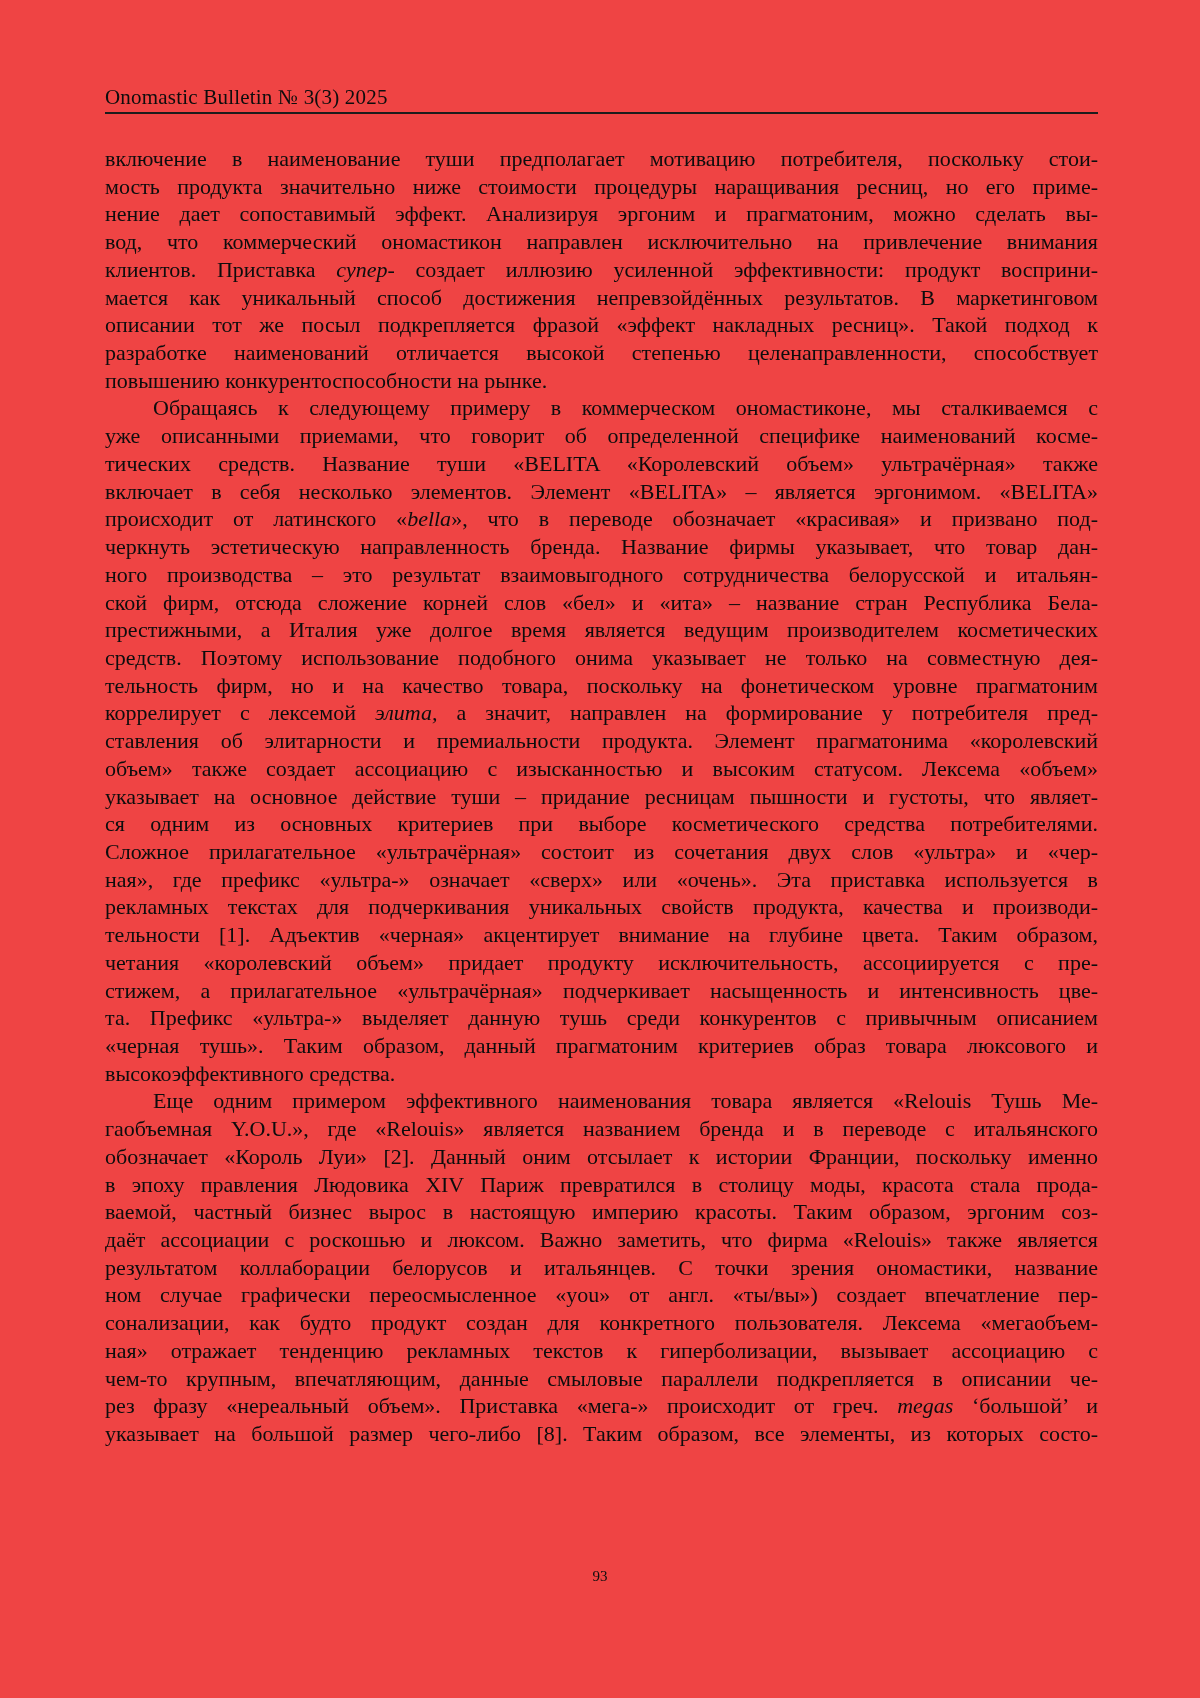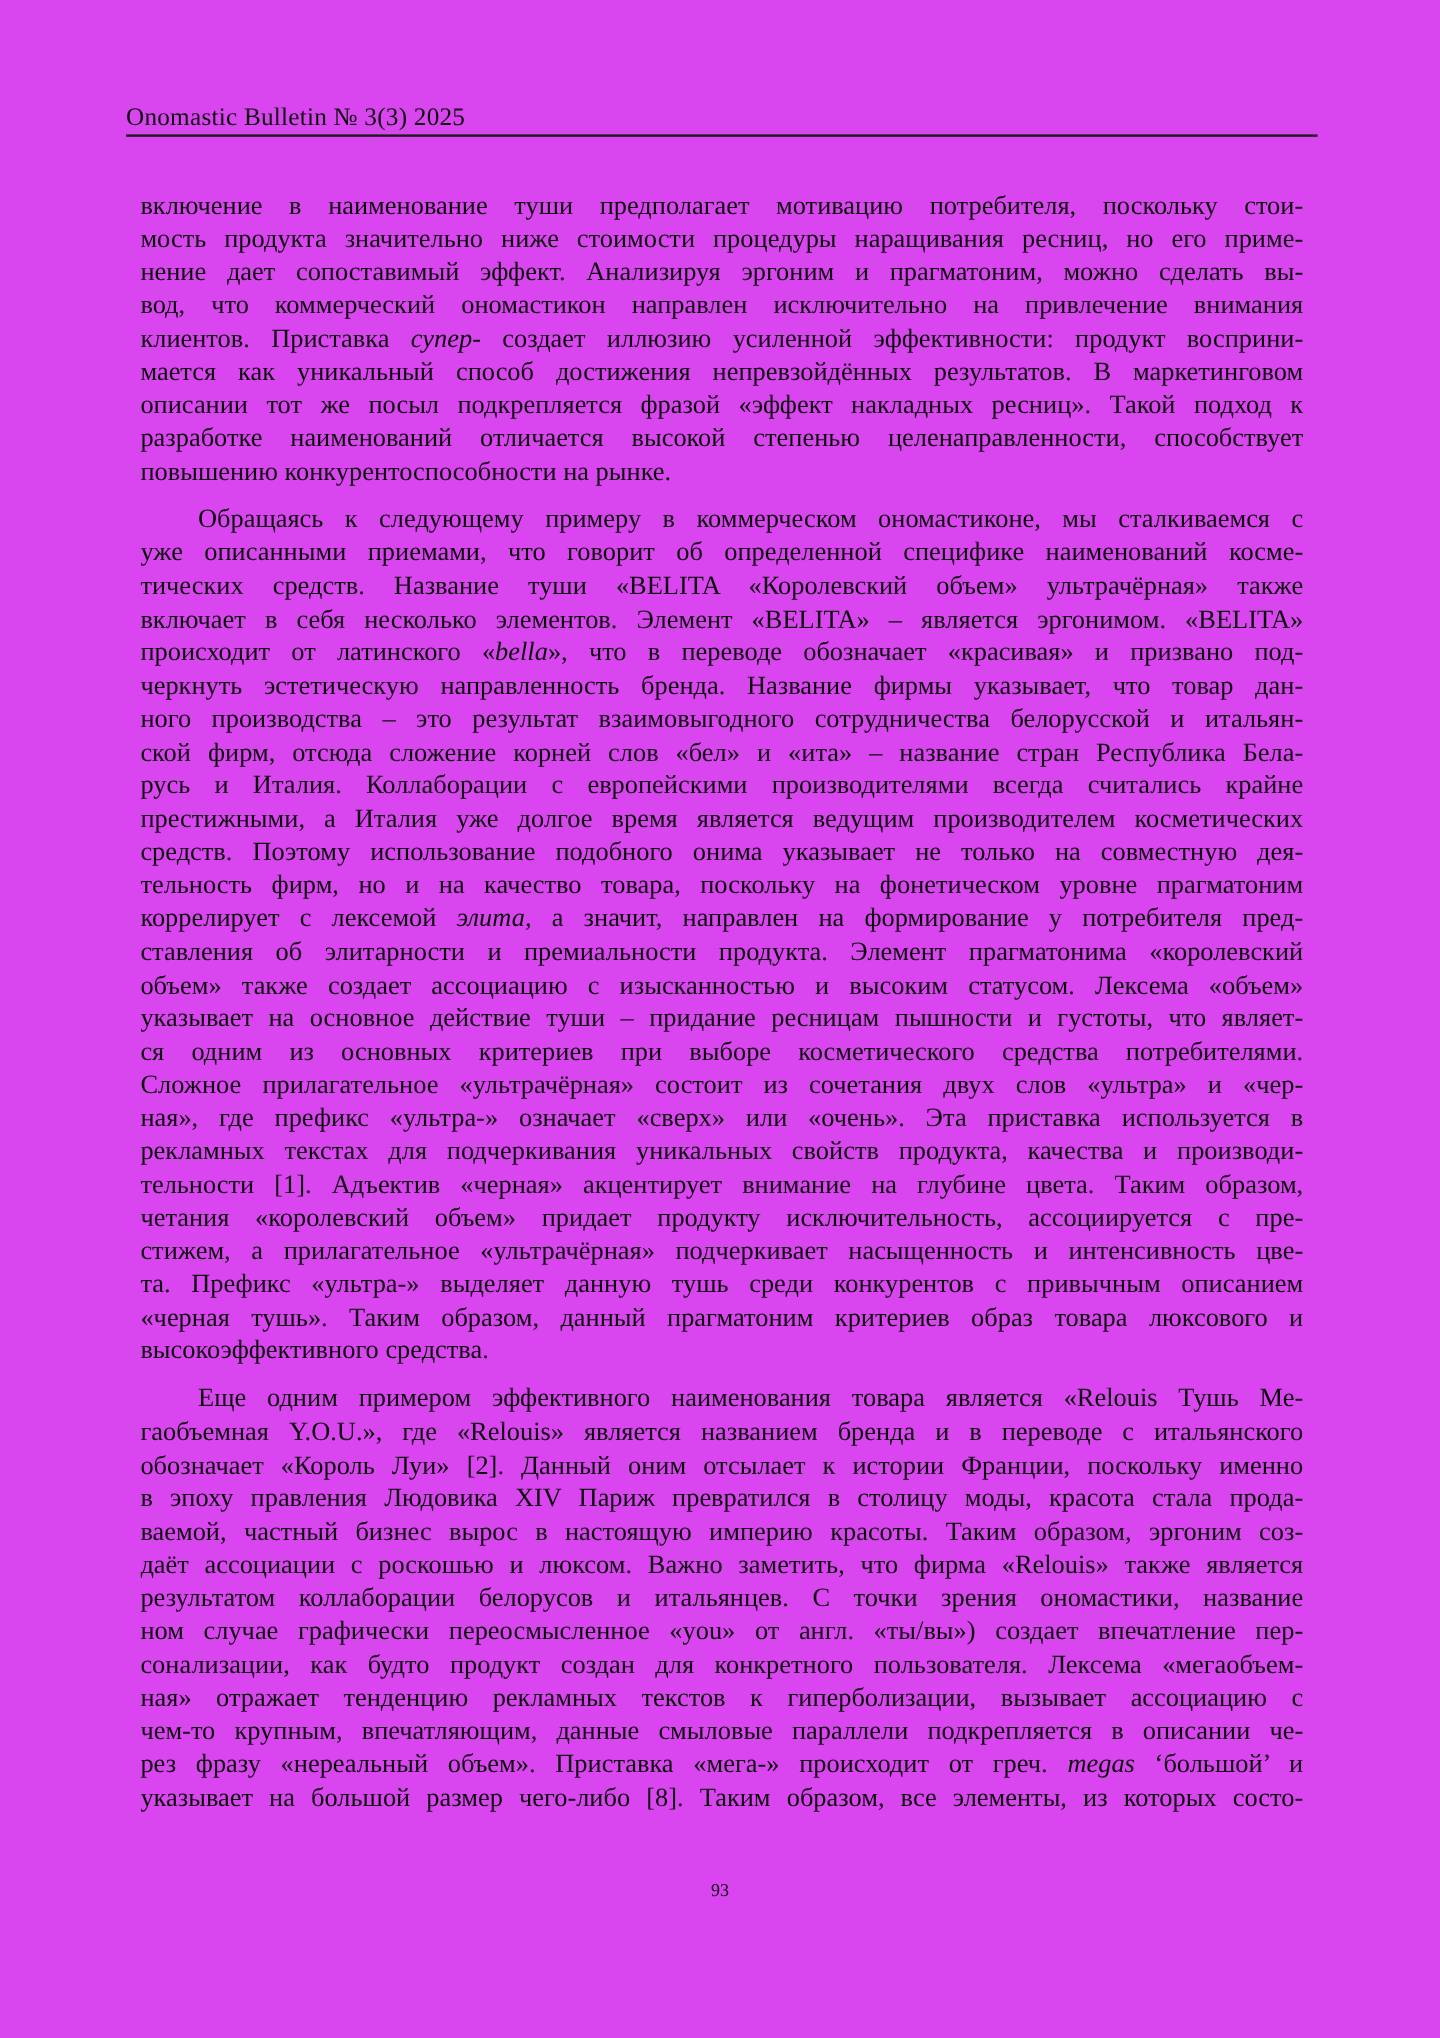--- a/index.html
+++ b/index.html
@@ -4,21 +4,21 @@
 <style>
   html, body {
     margin: 0;
     padding: 0;
     background: #ffffff;
   }
   .page {
     position: relative;
     width: 1200px;
     height: 1698px;
-    background: #d946ef;
+    background: #ef4444;
     color: #0d0d0d;
     font-family: "Liberation Serif", "DejaVu Serif", serif;
     overflow: hidden;
   }
   .header-title {
     position: absolute;
     top: 87px;
     left: 105px;
     font-size: 21px;
     line-height: 21px;
@@ -33,21 +33,21 @@
     height: 0;
     border-top: 2.5px solid #1c1c1c;
   }
   .article {
     position: absolute;
     top: 145px;
     left: 105px;
     width: 993px;
   }
   .para {
-    margin: 12px;
+    margin: 0;
     padding: 0;
   }
   .line {
     font-size: 22px;
     line-height: 27.72px;
     height: 27.72px;
     text-align: justify;
     text-align-last: justify;
     white-space: normal;
     overflow: hidden;
@@ -92,21 +92,20 @@
       </div>
       <div class="para">
         <div class="line indent"><span>Обращаясь к следующему примеру в коммерческом ономастиконе, мы сталкиваемся с</span></div>
         <div class="line"><span>уже описанными приемами, что говорит об определенной специфике наименований косме-</span></div>
         <div class="line"><span>тических средств. Название туши «BELITA «Королевский объем» ультрачёрная» также</span></div>
         <div class="line"><span>включает в себя несколько элементов. Элемент «BELITA» – является эргонимом. «BELITA»</span></div>
         <div class="line"><span>происходит от латинского «</span><span class="it">bella</span><span>», что в переводе обозначает «красивая» и призвано под-</span></div>
         <div class="line"><span>черкнуть эстетическую направленность бренда. Название фирмы указывает, что товар дан-</span></div>
         <div class="line"><span>ного производства – это результат взаимовыгодного сотрудничества белорусской и итальян-</span></div>
         <div class="line"><span>ской фирм, отсюда сложение корней слов «бел» и «ита» – название стран Республика Бела-</span></div>
-        <div class="line"><span>русь и Италия. Коллаборации с европейскими производителями всегда считались крайне</span></div>
         <div class="line"><span>престижными, а Италия уже долгое время является ведущим производителем косметических</span></div>
         <div class="line"><span>средств. Поэтому использование подобного онима указывает не только на совместную дея-</span></div>
         <div class="line"><span>тельность фирм, но и на качество товара, поскольку на фонетическом уровне прагматоним</span></div>
         <div class="line"><span>коррелирует с лексемой </span><span class="it">элита,</span><span> а значит, направлен на формирование у потребителя пред-</span></div>
         <div class="line"><span>ставления об элитарности и премиальности продукта. Элемент прагматонима «королевский</span></div>
         <div class="line"><span>объем» также создает ассоциацию с изысканностью и высоким статусом. Лексема «объем»</span></div>
         <div class="line"><span>указывает на основное действие туши – придание ресницам пышности и густоты, что являет-</span></div>
         <div class="line"><span>ся одним из основных критериев при выборе косметического средства потребителями.</span></div>
         <div class="line"><span>Сложное прилагательное «ультрачёрная» состоит из сочетания двух слов «ультра» и «чер-</span></div>
         <div class="line"><span>ная», где префикс «ультра-» означает «сверх» или «очень». Эта приставка используется в</span></div>

